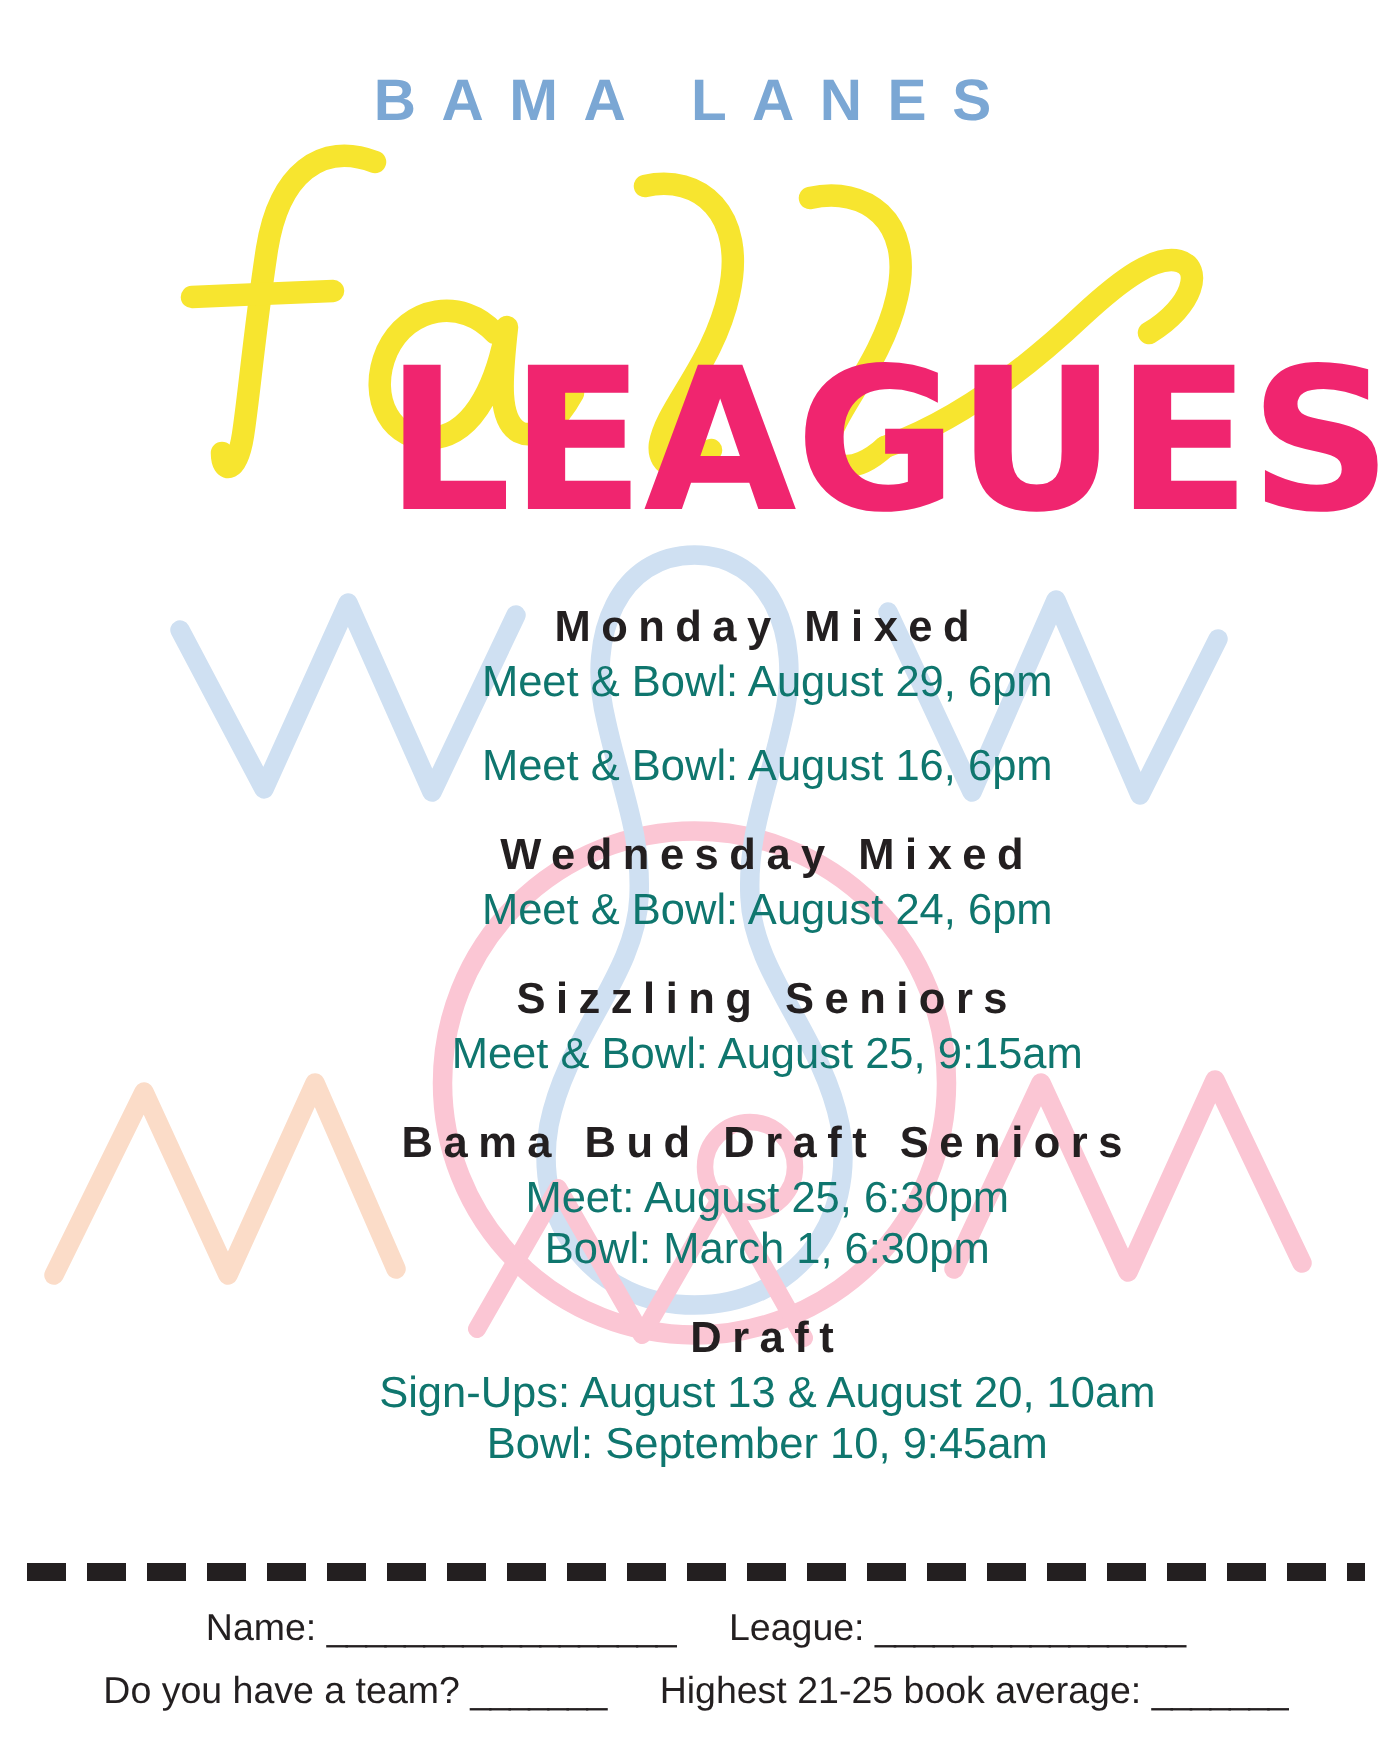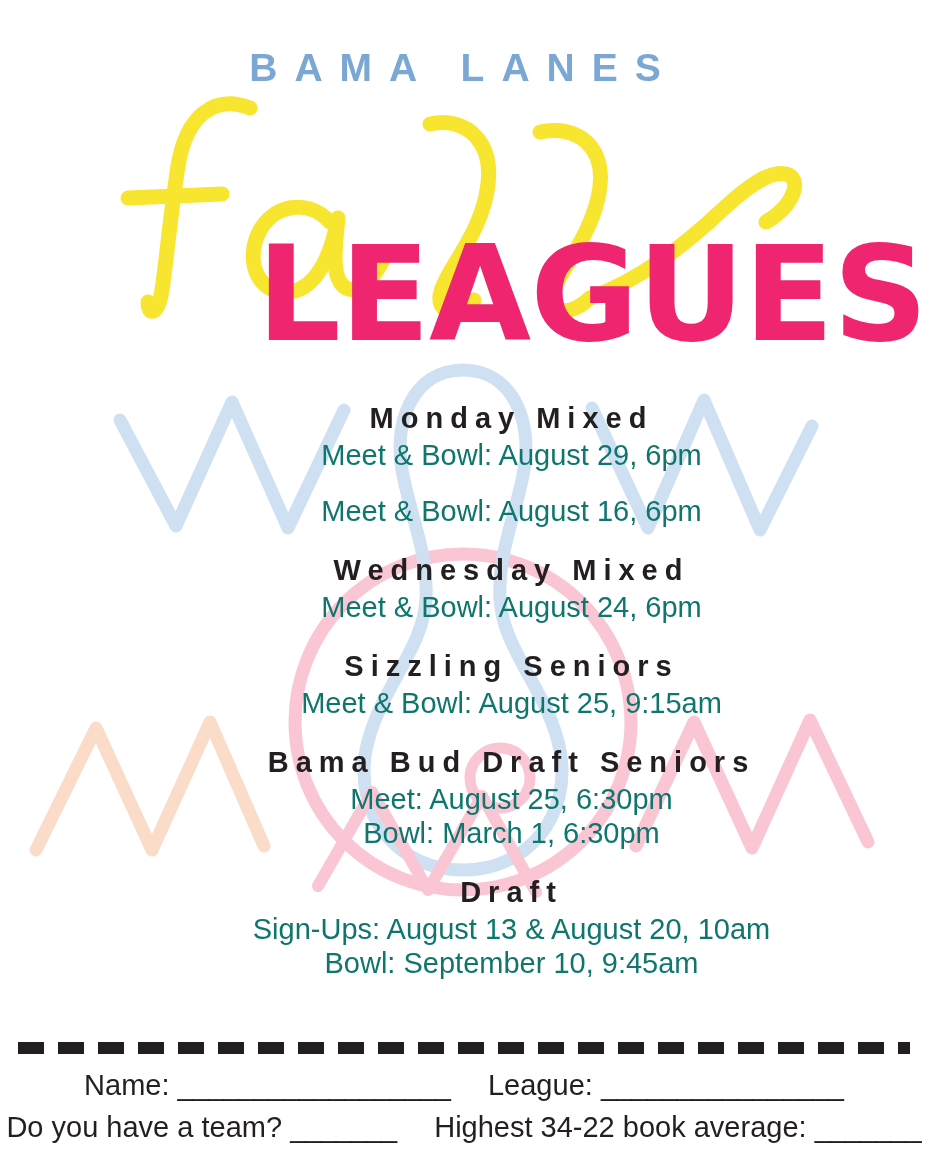--- a/index.html
+++ b/index.html
@@ -122,21 +122,21 @@
   .form-area {
     position: absolute;
     left: 0;
     top: 1064px;
     width: 927px;
     z-index: 6;
     text-align: center;
     color: #231f20;
   }
   .form-row {
-    font-size: 29px;
+    font-size: 25px;
     line-height: 42px;
     letter-spacing: 0px;
     white-space: nowrap;
   }
   .form-row .gap {
     display: inline-block;
     width: 22px;
   }
   .blank {
     letter-spacing: -1px;
@@ -227,18 +227,18 @@
       <span>Name:</span>
       <span class="blank">__________________</span>
       <span class="gap"></span>
       <span>League:</span>
       <span class="blank">________________</span>
     </div>
     <div class="form-row">
       <span>Do you have a team?</span>
       <span class="blank">_______</span>
       <span class="gap"></span>
-      <span>Highest 34-22 book average:</span>
+      <span>Highest 21-25 book average:</span>
       <span class="blank">_______</span>
     </div>
   </div>
 
 </div>
 
 </body></html>

